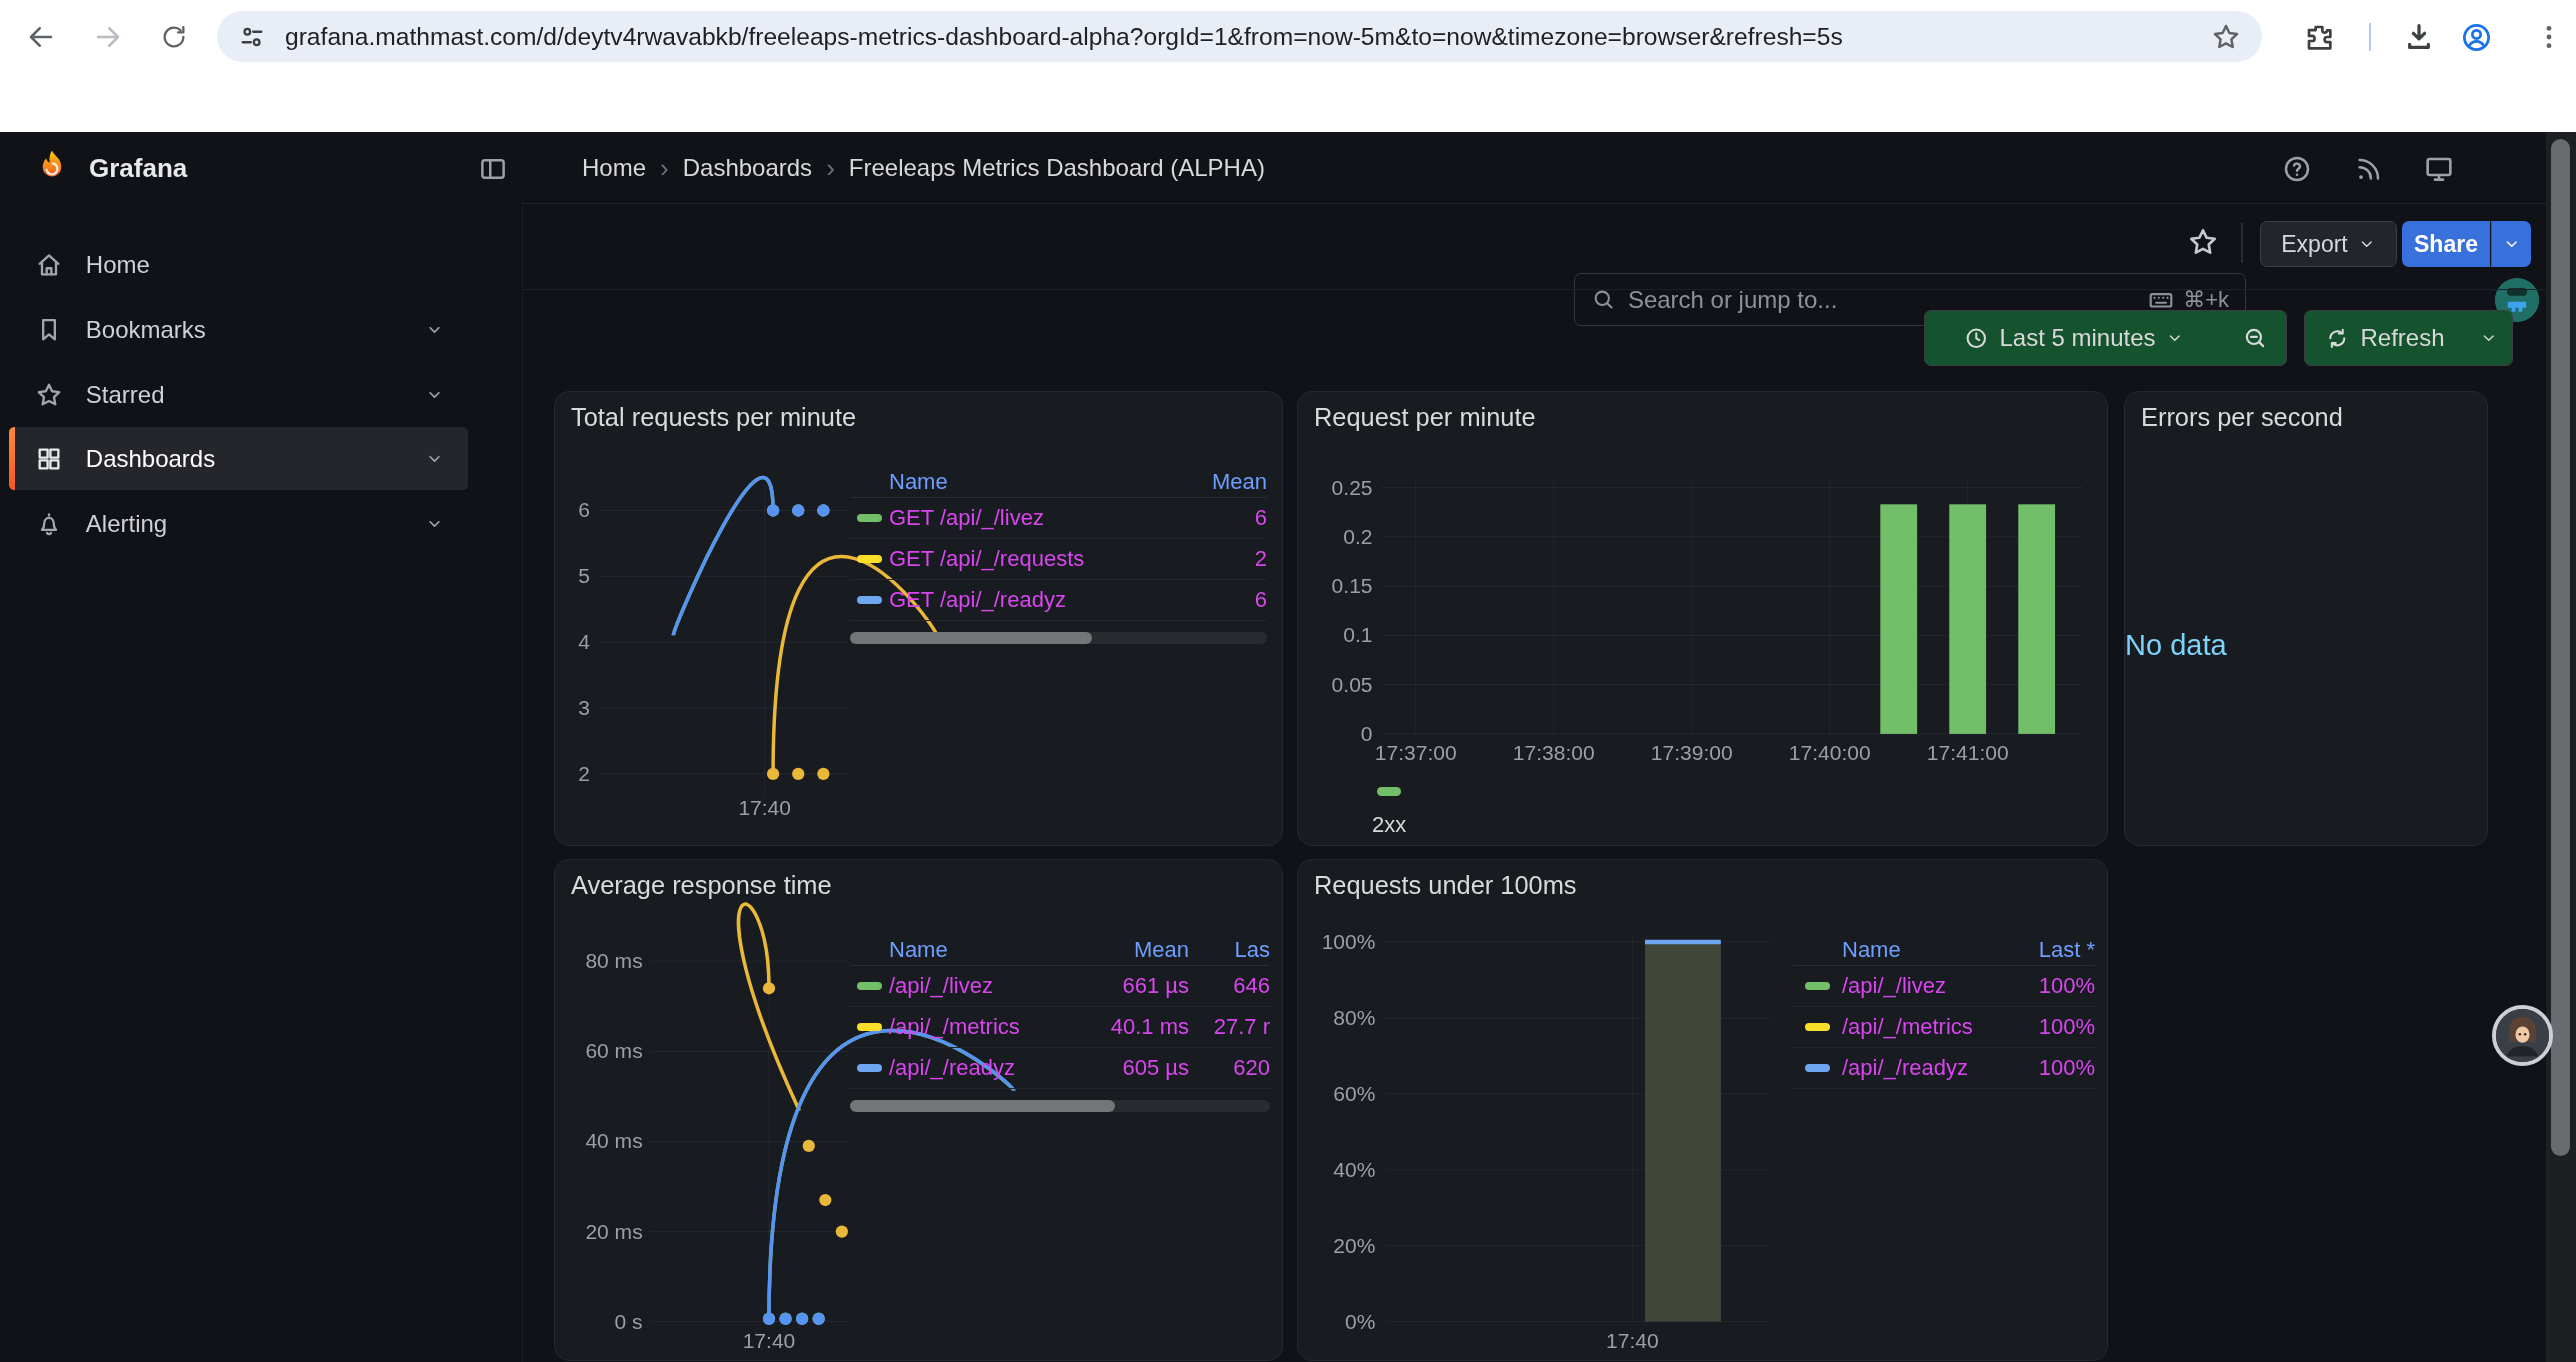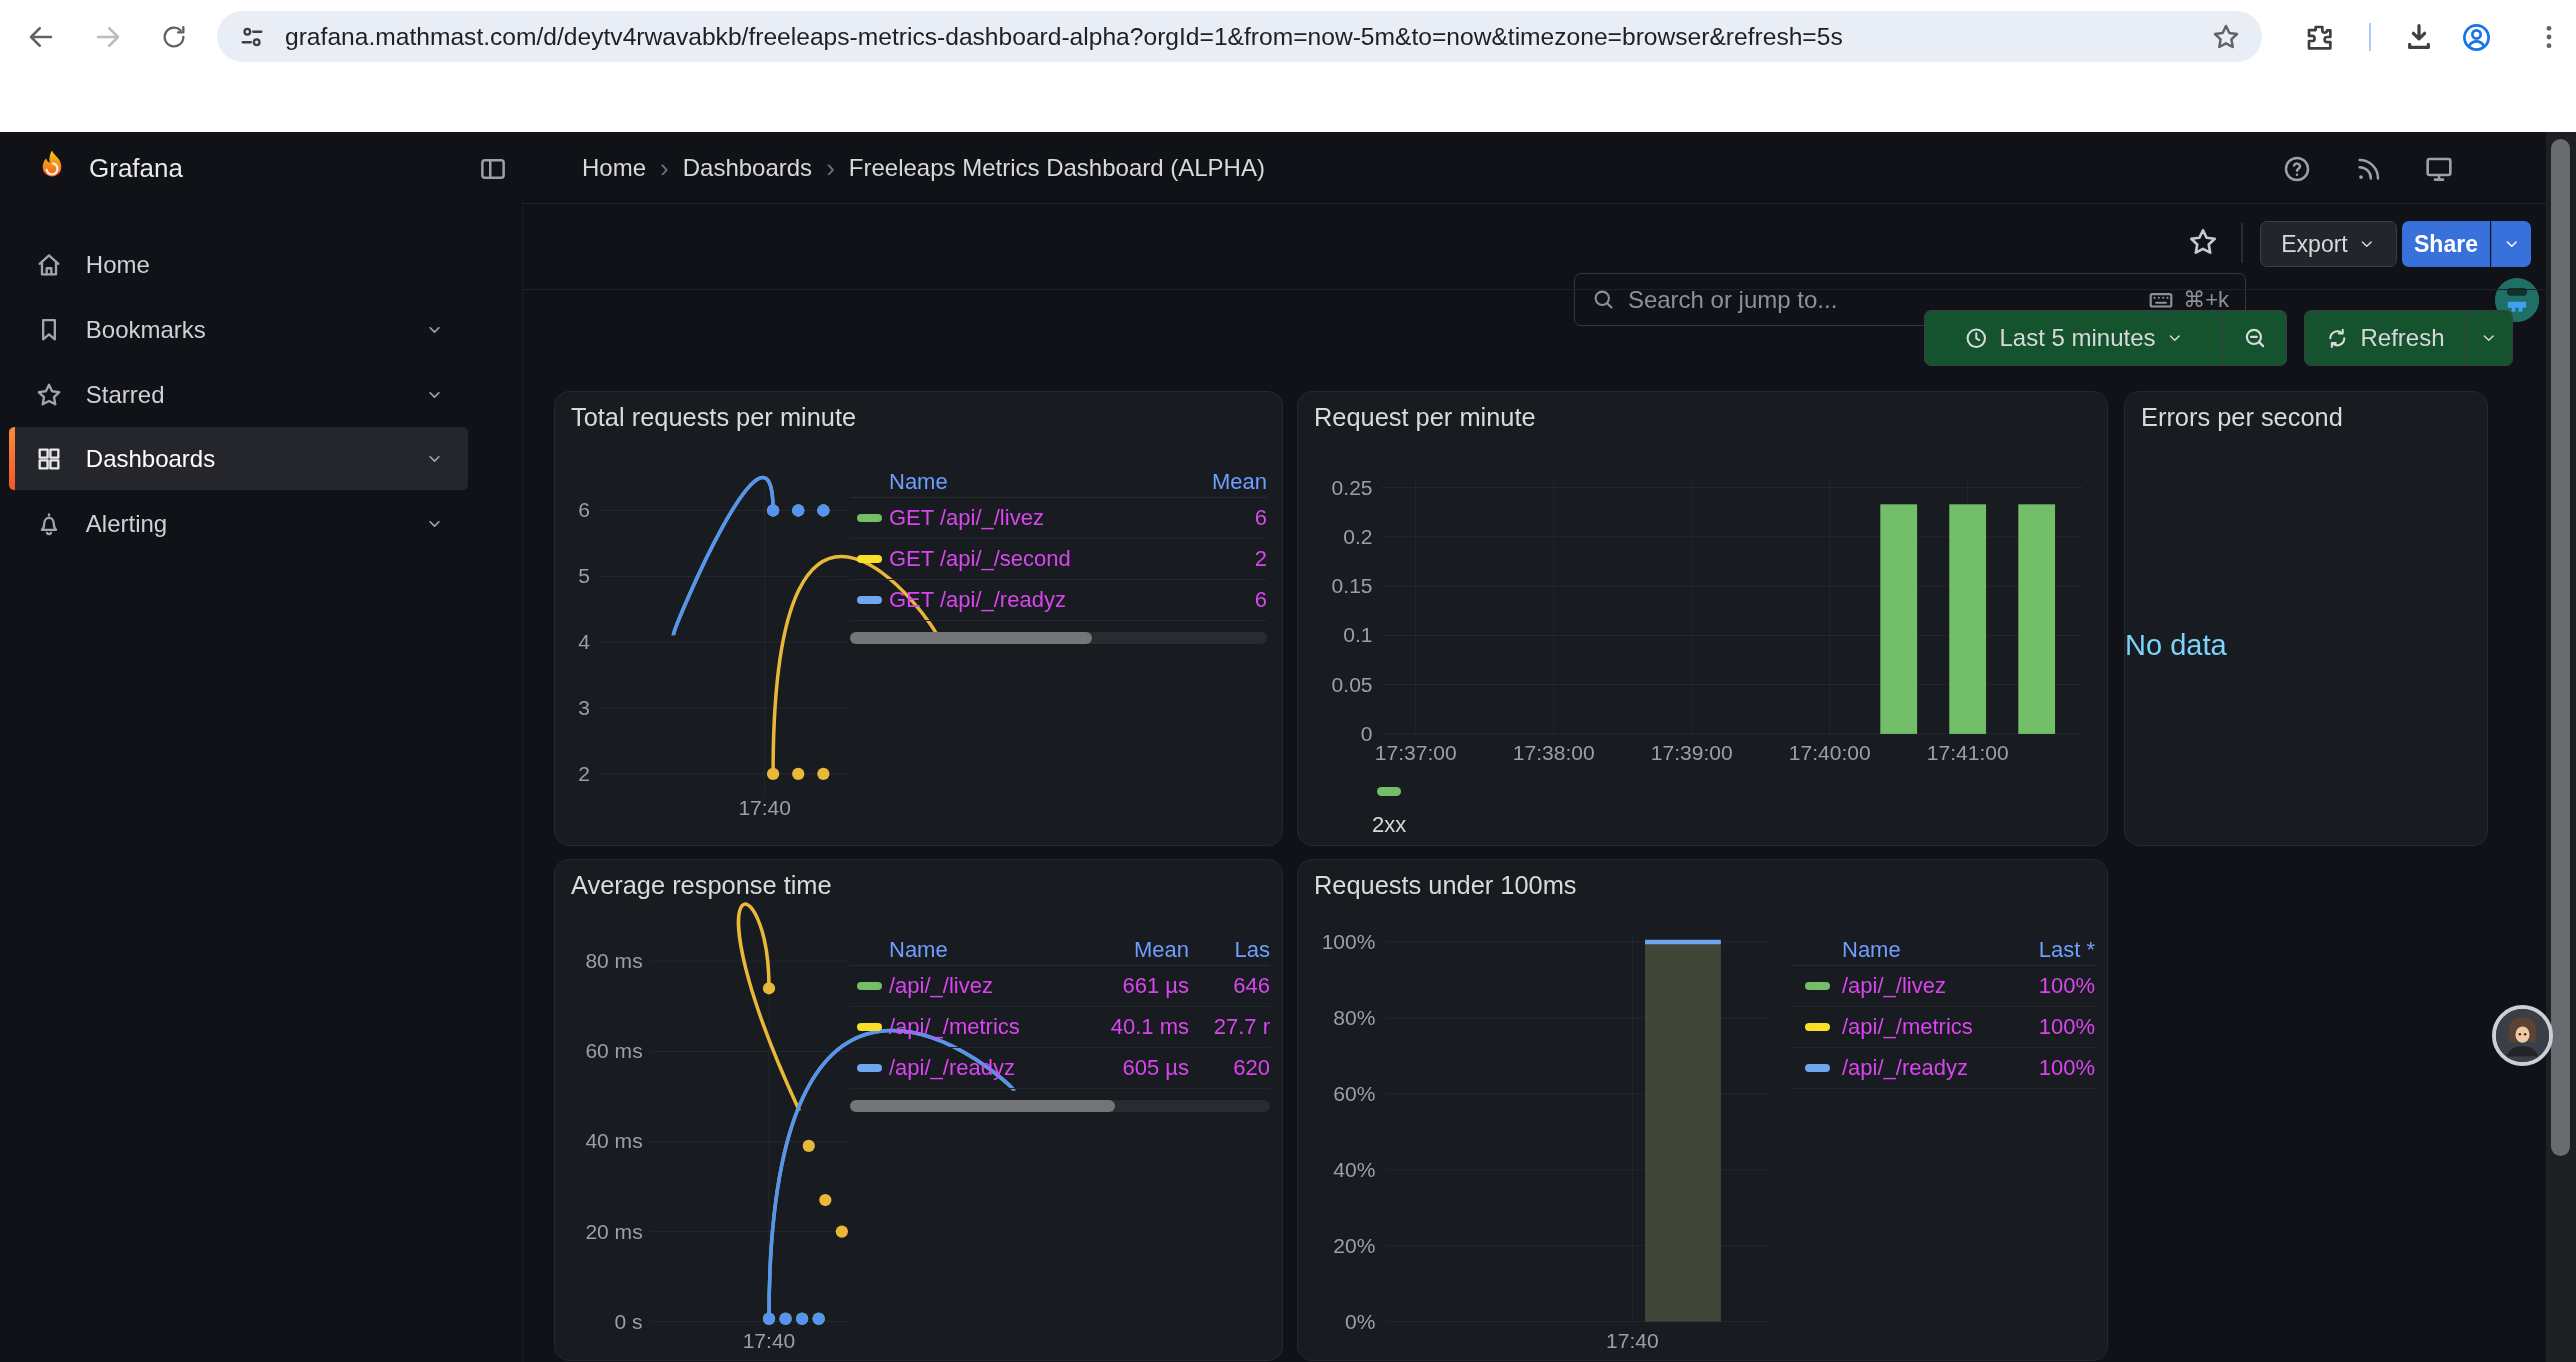--- a/index.html
+++ b/index.html
@@ -16,21 +16,21 @@
   .url-pill { position:absolute; left:217px; top:11.4px; width:2045px; height:51px; background:#e9eef6; border-radius:25.4px; display:flex; align-items:center; }
   .url-text { font-size:24.6px; color:#202124; margin-left:19px; white-space:nowrap; overflow:hidden; flex:1; }
   svg.ic { stroke:currentColor; fill:none; stroke-width:2; stroke-linecap:round; stroke-linejoin:round; display:block; }
   .chrome-icon { position:absolute; top:17.5px; width:39px; height:39px; display:flex; align-items:center; justify-content:center; color:#3c4043; }
   .vdiv { position:absolute; background:#dadce0; width:1.8px; }
   .bm-icon { position:absolute; top:86px; width:35px; height:35px; display:flex; align-items:center; justify-content:center; color:#5f6368; }
   .bm-chip { position:absolute; top:82px; height:40px; display:flex; align-items:center; gap:12.3px; color:#3c4043; font-size:23px; }
 
   
   .gf-header { position:absolute; left:0; top:132px; width:2576px; height:72px; background:#111217; border-bottom:0.9px solid #1f2126; }
-  .brand { position:absolute; left:89px; top:0; height:72px; display:flex; align-items:center; font-size:26px; font-weight:400; color:#e8e9ea; }
+  .brand { position:absolute; left:89px; top:0; height:72px; display:flex; align-items:center; font-size:26px; font-weight:700; color:#e8e9ea; }
   .hdr-icon { position:absolute; top:21px; width:32px; height:32px; color:#9da0a8; display:flex; align-items:center; justify-content:center; }
   .breadcrumb { position:absolute; left:582px; top:0; height:72px; display:flex; align-items:center; gap:14px; font-size:24px; color:#d8d9da; }
   .breadcrumb .sep { color:#6e7076; font-size:26px; }
   .search-box { position:absolute; left:1574px; top:141px; width:672px; height:53px; border:0.9px solid #33363d; border-radius:7px; display:flex; align-items:center; padding:0 16px; color:#8e9199; }
   .search-box .ph { font-size:24px; margin-left:12.3px; flex:1; }
   .search-kbd { display:flex; align-items:center; gap:8.8px; font-size:22px; color:#8e9199; }
   .gf-avatar { position:absolute; left:2495px; top:146px; width:44px; height:44px; border-radius:50%; overflow:hidden; background:#1f6f66; }
 
   
   .gf-sidebar { position:absolute; left:0; top:203px; width:523px; height:1159px; background:#111217; border-right:0.9px solid #1b1d22; }
@@ -397,21 +397,21 @@
         <span>Name</span>
         <span class="right">Mean</span>
       </div>
       <div class="lt-row g3">
         <span class="swatch" style="background: rgb(115, 191, 105);"></span>
         <span>GET /api/_/livez</span>
         <span class="right">6</span>
       </div>
       <div class="lt-row g3">
         <span class="swatch" style="background: rgb(250, 222, 42);"></span>
-        <span>GET /api/_/second</span>
+        <span>GET /api/_/requests</span>
         <span class="right">2</span>
       </div>
       <div class="lt-row g3">
         <span class="swatch" style="background: rgb(110, 166, 240);"></span>
         <span>GET /api/_/readyz</span>
         <span class="right">6</span>
       </div>
       <div class="lt-scroll">
           <div class="lt-thumb" style="width:58%"></div>
         </div>

